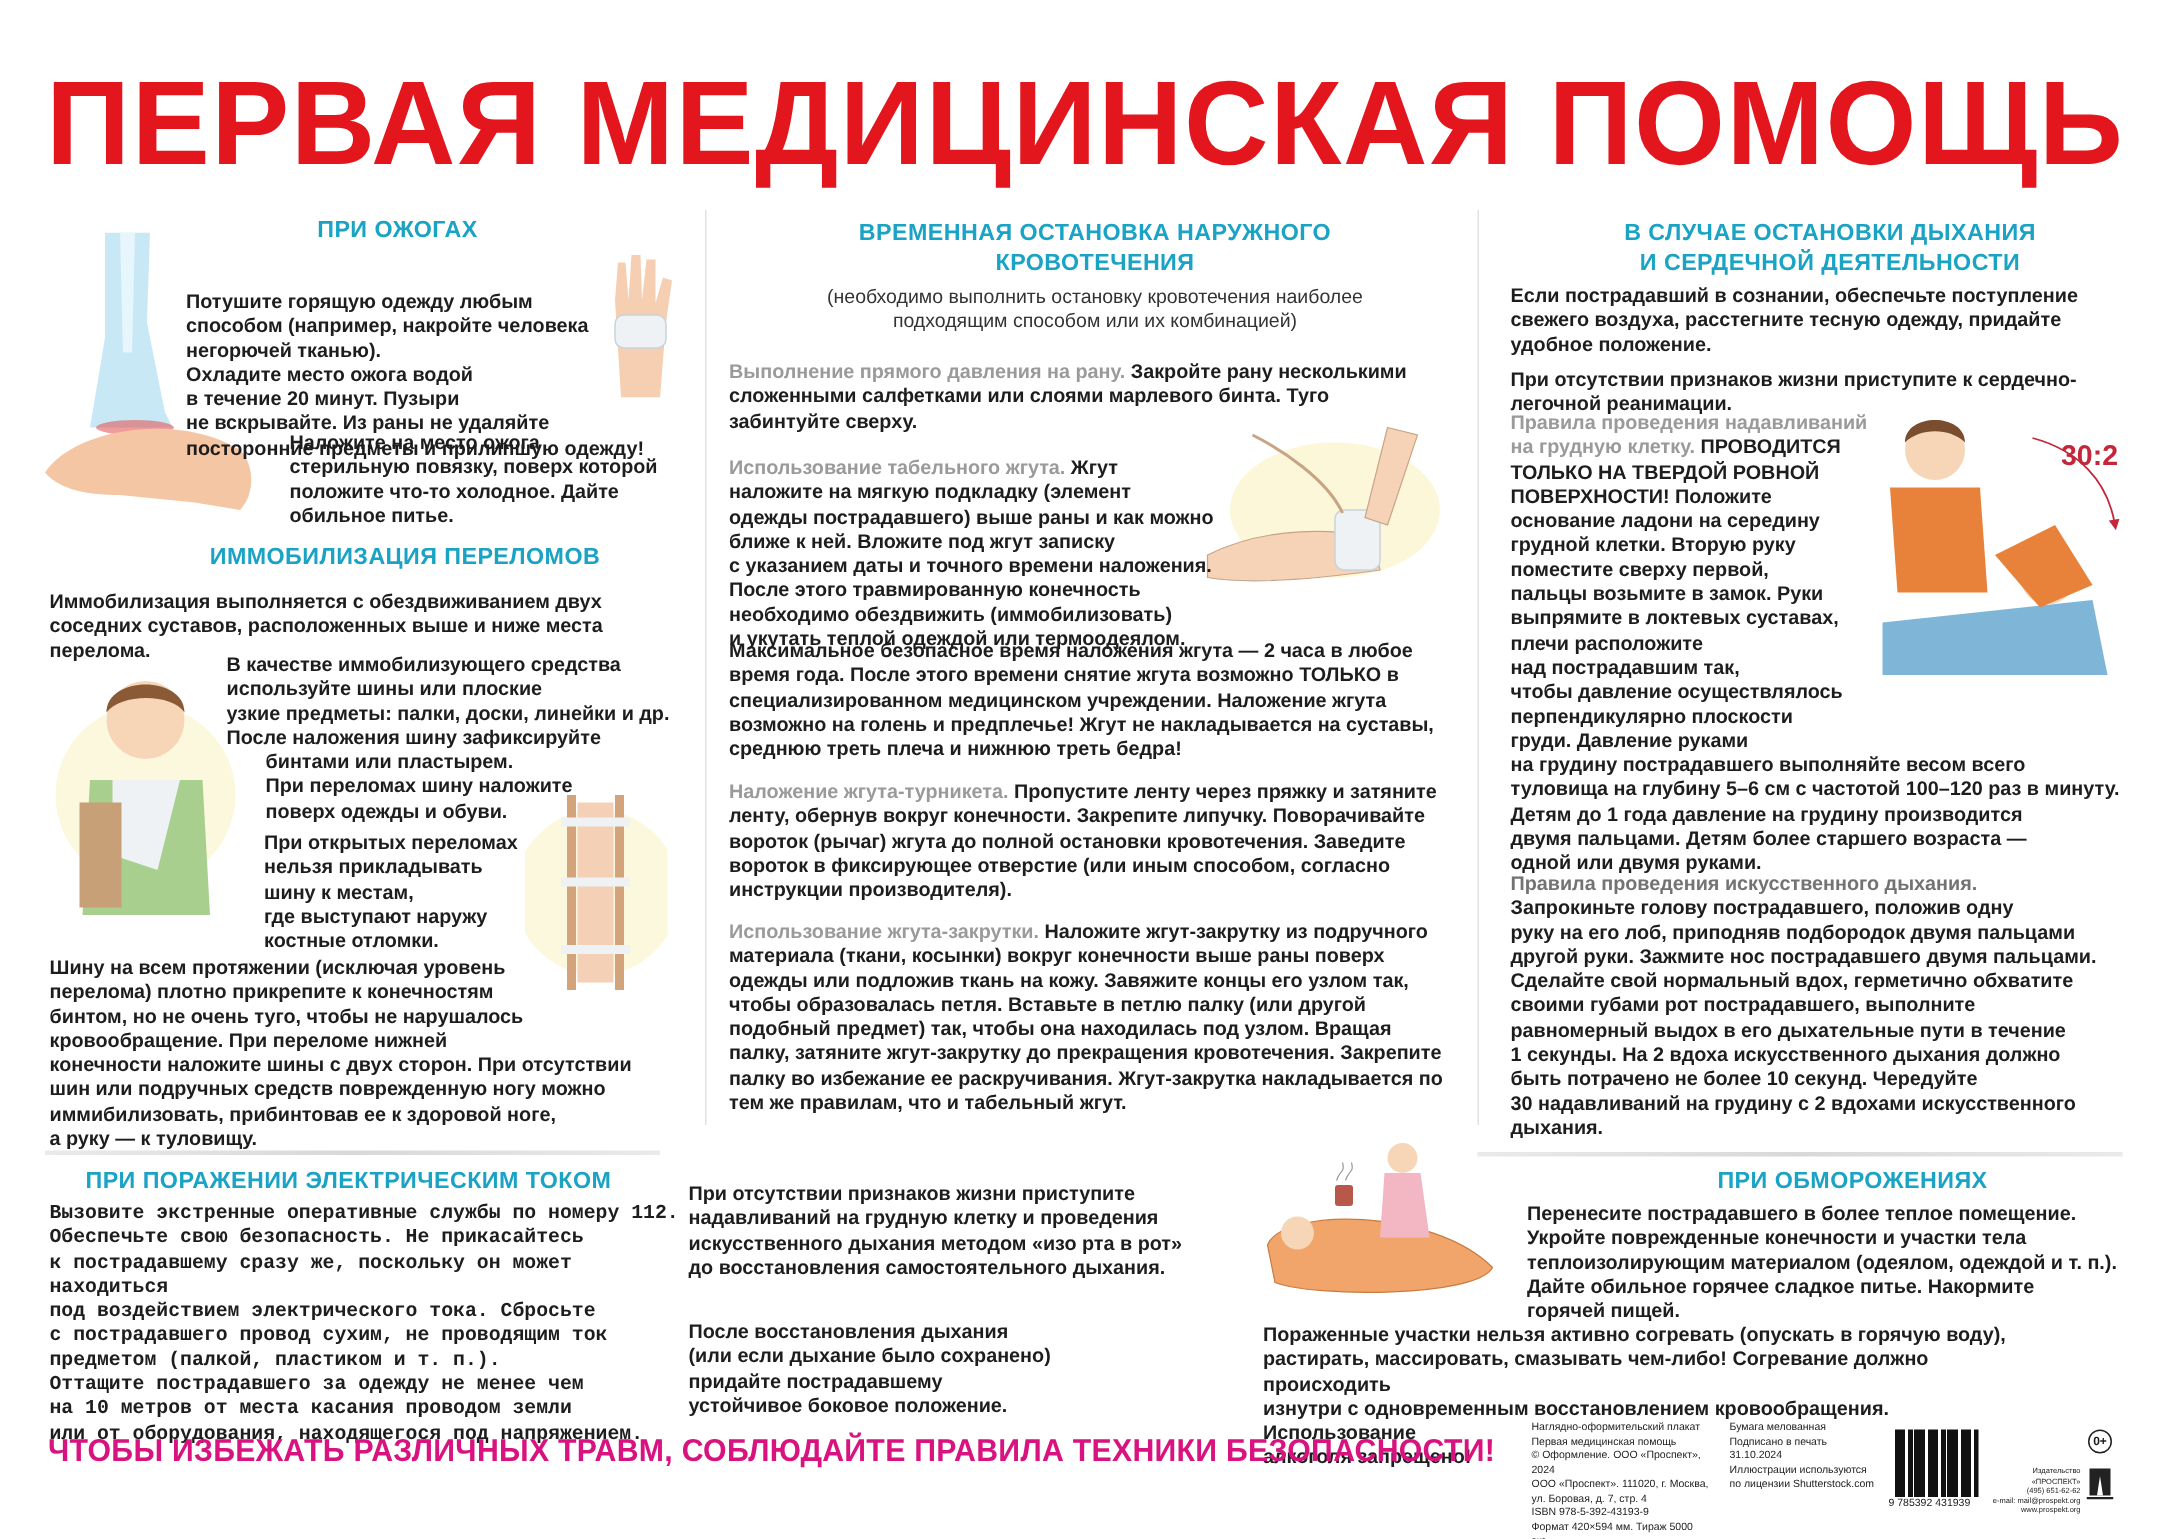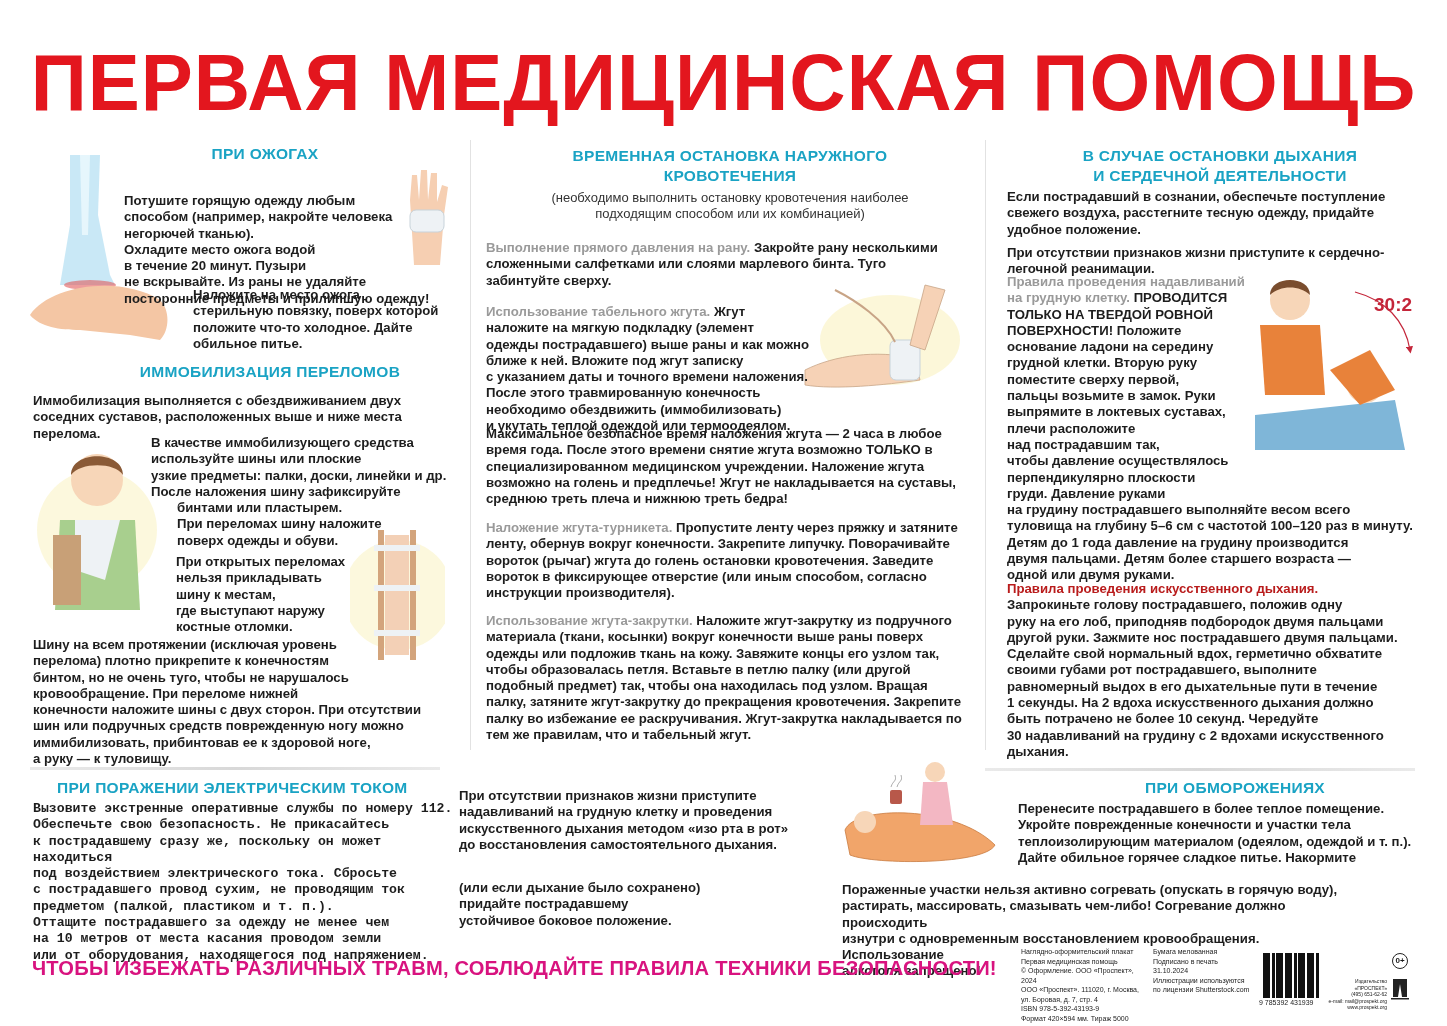--- a/index.html
+++ b/index.html
@@ -147,21 +147,21 @@
     <div>наложите на мягкую подкладку (элемент</div>
     <div>одежды пострадавшего) выше раны и как можно</div>
     <div>ближе к ней. Вложите под жгут записку</div>
     <div>с указанием даты и точного времени наложения.</div>
     <div>После этого травмированную конечность</div>
     <div>необходимо обездвижить (иммобилизовать)</div>
     <div>и укутать теплой одеждой или термоодеялом.</div>
   </div>
   <div class="abs p" style="left:486px;top:426px;width:485px;">Максимальное безопасное время наложения жгута — 2 часа в любое время года. После этого времени снятие жгута возможно ТОЛЬКО в специализированном медицинском учреждении. Наложение жгута возможно на голень и предплечье! Жгут не накладывается на суставы, среднюю треть плеча и нижнюю треть бедра!</div>
   <div class="abs p" style="left:486px;top:520px;width:485px;">
-    <span class="lead">Наложение жгута-турникета.</span><span> Пропустите ленту через пряжку и затяните ленту, обернув вокруг конечности. Закрепите липучку. Поворачивайте вороток (рычаг) жгута до голень остановки кровотечения. Заведите вороток в фиксирующее отверстие (или иным способом, согласно инструкции производителя).</span>
+    <span class="lead">Наложение жгута-турникета.</span><span> Пропустите ленту через пряжку и затяните ленту, обернув вокруг конечности. Закрепите липучку. Поворачивайте вороток (рычаг) жгута до полной остановки кровотечения. Заведите вороток в фиксирующее отверстие (или иным способом, согласно инструкции производителя).</span>
   </div>
   <div class="abs p" style="left:486px;top:613px;width:480px;">
     <span class="lead">Использование жгута-закрутки.</span><span> Наложите жгут-закрутку из подручного материала (ткани, косынки) вокруг конечности выше раны поверх одежды или подложив ткань на кожу. Завяжите концы его узлом так, чтобы образовалась петля. Вставьте в петлю палку (или другой подобный предмет) так, чтобы она находилась под узлом. Вращая палку, затяните жгут-закрутку до прекращения кровотечения. Закрепите палку во избежание ее раскручивания. Жгут-закрутка накладывается по тем же правилам, что и табельный жгут.</span>
   </div>
 </section>
 
 <section>
   <div class="abs h" style="left:1010px;top:146px;width:420px;">
     <div>В СЛУЧАЕ ОСТАНОВКИ ДЫХАНИЯ</div>
     <div>И СЕРДЕЧНОЙ ДЕЯТЕЛЬНОСТИ</div>
@@ -198,21 +198,21 @@
     <div>чтобы давление осуществлялось</div>
     <div>перпендикулярно плоскости</div>
     <div>груди. Давление руками</div>
     <div style="white-space:nowrap">на грудину пострадавшего выполняйте весом всего</div>
     <div style="white-space:nowrap">туловища на глубину 5–6 см с частотой 100–120 раз в минуту.</div>
     <div style="white-space:nowrap">Детям до 1 года давление на грудину производится</div>
     <div style="white-space:nowrap">двумя пальцами. Детям более старшего возраста —</div>
     <div style="white-space:nowrap">одной или двумя руками.</div>
   </div>
   <div class="abs p" style="left:1007px;top:581px;width:420px;">
-    <div class="lead" style="color:#b91c1c">Правила проведения искусственного дыхания.</div>
+    <div class="lead" style="color:#737373">Правила проведения искусственного дыхания.</div>
     <div>Запрокиньте голову пострадавшего, положив одну</div>
     <div>руку на его лоб, приподняв подбородок двумя пальцами</div>
     <div>другой руки. Зажмите нос пострадавшего двумя пальцами.</div>
     <div>Сделайте свой нормальный вдох, герметично обхватите</div>
     <div>своими губами рот пострадавшего, выполните</div>
     <div>равномерный выдох в его дыхательные пути в течение</div>
     <div>1 секунды. На 2 вдоха искусственного дыхания должно</div>
     <div>быть потрачено не более 10 секунд. Чередуйте</div>
     <div>30 надавливаний на грудину с 2 вдохами искусственного</div>
     <div>дыхания.</div>
@@ -232,20 +232,21 @@
     <div>на 10 метров от места касания проводом земли</div>
     <div>или от оборудования, находящегося под напряжением.</div>
   </div>
   <div class="abs p" style="left:459px;top:788px;width:370px;">
     <div>При отсутствии признаков жизни приступите</div>
     <div>надавливаний на грудную клетку и проведения</div>
     <div>искусственного дыхания методом «изо рта в рот»</div>
     <div>до восстановления самостоятельного дыхания.</div>
   </div>
   <div class="abs p" style="left:459px;top:880px;width:370px;">
+    <div>После восстановления дыхания</div>
     <div>(или если дыхание было сохранено)</div>
     <div>придайте пострадавшему</div>
     <div>устойчивое боковое положение.</div>
   </div>
 </section>
 
 <section>
   <svg class="abs" style="left:835px;top:760px;" width="180" height="110" viewBox="0 0 180 110">
     <path d="M10 70 C20 45 120 45 160 85 C150 105 40 105 15 95 Z" fill="#f1a56a" stroke="#c97b40" stroke-width="0.8"></path>
     <circle cx="30" cy="62" r="11" fill="#f7d6b8"></circle>
@@ -253,20 +254,21 @@
     <path d="M88 22 L112 22 L118 65 L85 65 Z" fill="#f3b7c3"></path>
     <rect x="55" y="30" width="12" height="14" rx="2" fill="#b8584a"></rect>
     <path d="M56 27 C58 20 62 22 60 15 M62 27 C64 20 68 22 66 15" stroke="#999" stroke-width="0.8" fill="none"></path>
   </svg>
   <div class="abs h" style="left:1100px;top:778px;width:270px;">ПРИ ОБМОРОЖЕНИЯХ</div>
   <div class="abs p" style="left:1018px;top:801px;width:420px;">
     <div>Перенесите пострадавшего в более теплое помещение.</div>
     <div>Укройте поврежденные конечности и участки тела</div>
     <div>теплоизолирующим материалом (одеялом, одеждой и т. п.).</div>
     <div>Дайте обильное горячее сладкое питье. Накормите</div>
+    <div>горячей пищей.</div>
   </div>
   <div class="abs p" style="left:842px;top:882px;width:520px;">
     <div>Пораженные участки нельзя активно согревать (опускать в горячую воду),</div>
     <div>растирать, массировать, смазывать чем-либо! Согревание должно происходить</div>
     <div>изнутри с одновременным восстановлением кровообращения. Использование</div>
     <div>алкоголя запрещено!</div>
   </div>
 </section>
 
 <div class="abs footer-slogan">ЧТОБЫ ИЗБЕЖАТЬ РАЗЛИЧНЫХ ТРАВМ, СОБЛЮДАЙТЕ ПРАВИЛА ТЕХНИКИ БЕЗОПАСНОСТИ!</div>

